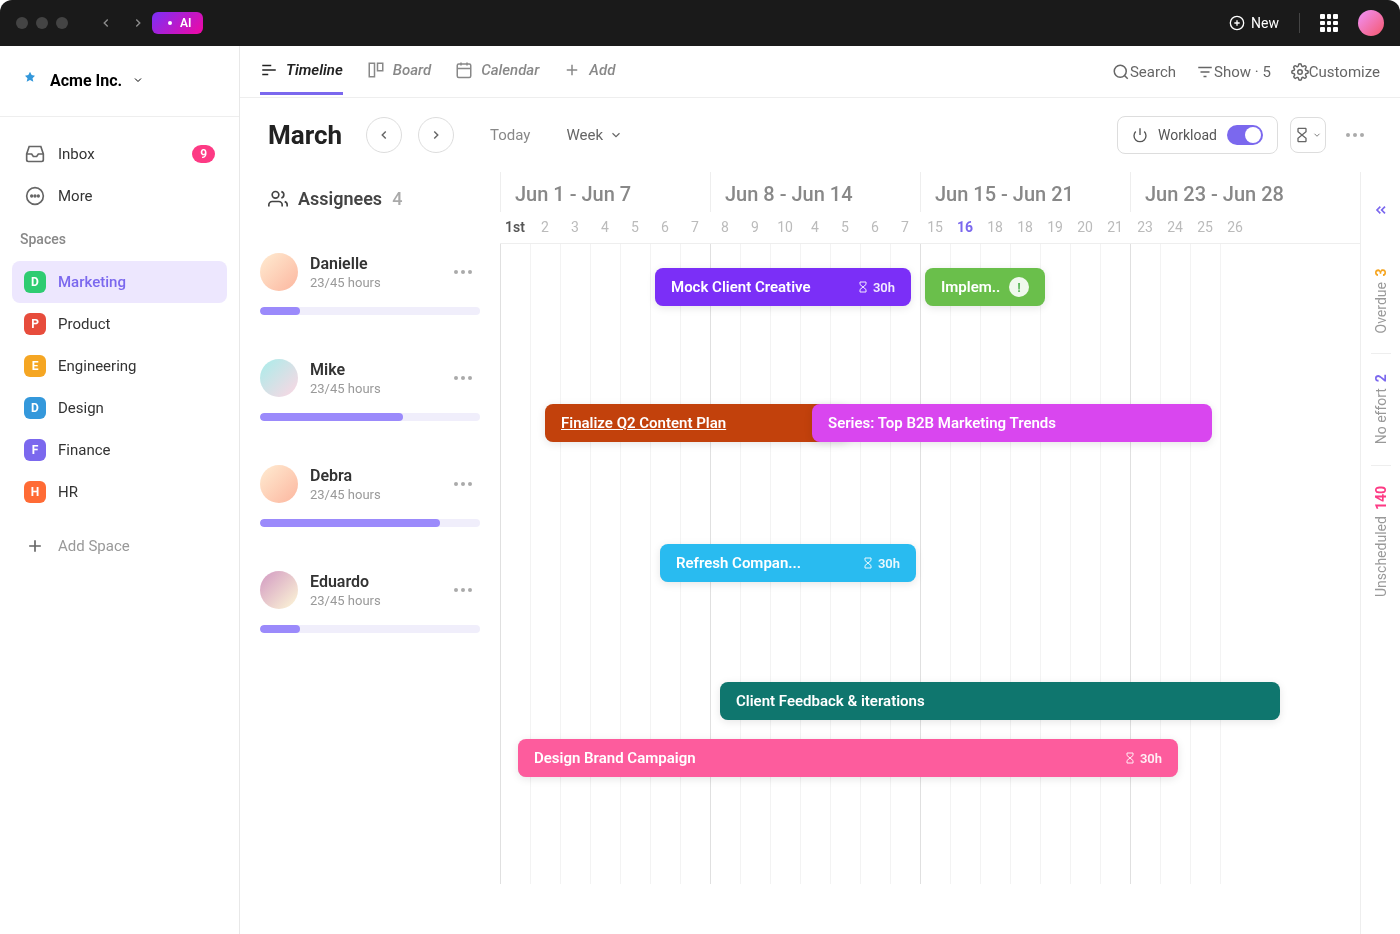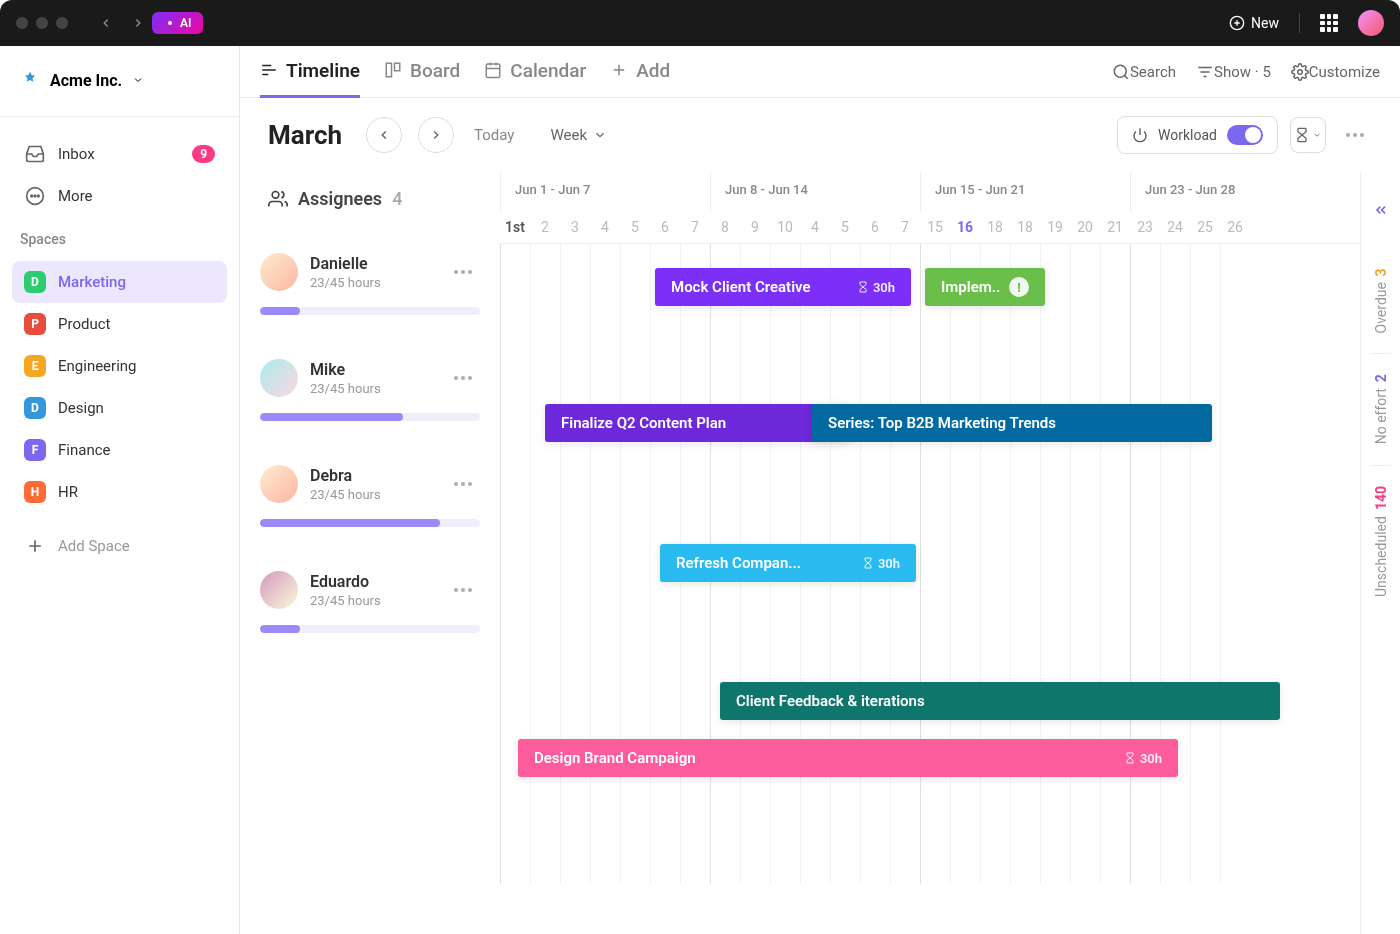--- a/index.html
+++ b/index.html
@@ -35,31 +35,31 @@
     .badge { background: #fd3a84; color: #fff; border-radius: 10px; padding: 2px 8px; font-size: 12px; font-weight: 600; margin-left: auto; }
     .sidebar-divider { height: 1px; background: #eee; margin: 10px 0; }
     .sidebar-label { padding: 8px 20px; font-size: 14px; color: #888; font-weight: 500; }
     .space-item { display: flex; align-items: center; gap: 12px; padding: 10px 12px; border-radius: 8px; font-size: 15px; color: #333; cursor: pointer; }
     .space-item.active { background: #ede7fe; color: #7b68ee; font-weight: 500; }
     .space-badge { width: 22px; height: 22px; border-radius: 6px; display: flex; align-items: center; justify-content: center; color: #fff; font-size: 12px; font-weight: 700; }
     
     
     .main { flex: 1; display: flex; flex-direction: column; position: relative; }
     .toolbar { height: 52px; border-bottom: 1px solid #eee; display: flex; align-items: center; padding: 0 20px; gap: 24px; }
-    .tab { display: flex; align-items: center; gap: 8px; font-size: 19px; color: #888; font-weight: 500; cursor: pointer; padding: 13px 0; border-bottom: 3px solid transparent; }
+    .tab { display: flex; align-items: center; gap: 8px; font-size: 15px; color: #888; font-weight: 500; cursor: pointer; padding: 13px 0; border-bottom: 3px solid transparent; font-style: italic; }
     .tab.active { color: #222; border-bottom-color: #7b68ee; font-weight: 600; }
     .tab-icon { width: 18px; height: 18px; }
     .toolbar-right { margin-left: auto; display: flex; align-items: center; gap: 20px; color: #666; font-size: 15px; }
     .toolbar-btn { display: flex; align-items: center; gap: 0; cursor: pointer; }
     
     
     .controls-row { display: flex; align-items: center; padding: 18px 28px; gap: 16px; }
     .month-title { font-size: 26px; font-weight: 700; color: #222; margin-right: 8px; }
     .nav-circle { width: 36px; height: 36px; border: 1px solid #ddd; border-radius: 50%; display: flex; align-items: center; justify-content: center; cursor: pointer; color: #666; }
-    .today-link { font-size: 15px; color: #888; cursor: pointer; margin-left: 4px; }
+    .today-link { font-size: 15px; color: #888; cursor: pointer; margin-left: 20px; }
     .week-dropdown { display: flex; align-items: center; gap: 6px; font-size: 15px; color: #666; cursor: pointer; margin-left: 20px; }
     .controls-right { margin-left: auto; display: flex; align-items: center; gap: 12px; }
     .workload-pill { border: 1px solid #ddd; border-radius: 8px; padding: 8px 14px; display: flex; align-items: center; gap: 10px; font-size: 14px; color: #555; }
     .toggle { width: 36px; height: 20px; background: #7b68ee; border-radius: 10px; position: relative; cursor: pointer; }
     .toggle::after { content: ''; position: absolute; width: 16px; height: 16px; background: #fff; border-radius: 50%; top: 2px; right: 2px; }
     .icon-box { width: 36px; height: 36px; border: 1px solid #ddd; border-radius: 8px; display: flex; align-items: center; justify-content: center; cursor: pointer; color: #666; }
     .more-dots { display: flex; gap: 3px; cursor: pointer; color: #aaa; padding: 8px; }
     .more-dots span { width: 4px; height: 4px; background: currentColor; border-radius: 50%; }
     
     
@@ -76,32 +76,32 @@
     .progress-bar { margin-top: 16px; height: 8px; background: #f0eefb; border-radius: 4px; overflow: hidden; }
     .progress-fill { height: 100%; background: #9b8afb; border-radius: 4px; }
     .av-1 { background: linear-gradient(135deg, #ffecd2, #fcb69f); }
     .av-2 { background: linear-gradient(135deg, #a8edea, #fed6e3); }
     .av-3 { background: linear-gradient(135deg, #ffecd2, #fcb69f); }
     .av-4 { background: linear-gradient(135deg, #d299c2, #fef9d7); }
     
     .gantt-col { flex: 1; position: relative; overflow: hidden; }
     .gantt-header { height: 72px; border-bottom: 1px solid #eee; }
     .week-labels { display: flex; height: 40px; }
-    .week-label { font-size: 13px; color: #888; font-weight: 500; padding: 10px 0 0 14px; border-left: 1px solid #eee; }
+    .week-label { font-size: 20px; color: #888; font-weight: 500; padding: 10px 0 0 14px; border-left: 1px solid #eee; }
     .day-labels { display: flex; height: 30px; }
     .day-label { font-size: 14px; color: #bbb; text-align: center; display: flex; align-items: center; justify-content: center; }
     .day-label.today { color: #7b68ee; font-weight: 700; }
     .day-label.first { font-weight: 600; color: #555; }
     
     .gantt-body { position: relative; height: 640px; }
     .grid-lines { position: absolute; inset: 0; display: flex; }
     .grid-line { border-left: 1px solid #f3f3f3; height: 100%; }
     .grid-line.week { border-left: 1px solid #e0e0e0; }
     
-    .task-bar { position: absolute; height: 38px; border-radius: 3px; display: flex; align-items: center; padding: 0 16px; color: #fff; font-size: 15px; font-weight: 600; white-space: nowrap; overflow: hidden; cursor: pointer; box-shadow: 0 2px 8px rgba(0,0,0,0.1); }
+    .task-bar { position: absolute; height: 38px; border-radius: 8px; display: flex; align-items: center; padding: 0 16px; color: #fff; font-size: 15px; font-weight: 600; white-space: nowrap; overflow: hidden; cursor: pointer; box-shadow: 0 2px 8px rgba(0,0,0,0.1); }
     .task-bar::before { content: ''; position: absolute; left: -4px; top: 4px; bottom: -4px; width: 100%; background: rgba(0,0,0,0.15); border-radius: 8px; z-index: -1; }
     .task-hours { margin-left: auto; font-size: 13px; display: flex; align-items: center; gap: 4px; opacity: 0.9; }
     .task-alert { width: 20px; height: 20px; background: rgba(255,255,255,0.9); border-radius: 50%; display: flex; align-items: center; justify-content: center; color: #5cb85c; font-weight: 700; font-size: 13px; margin-left: auto; }
     
     
     .right-rail { width: 40px; border-left: 1px solid #eee; display: flex; flex-direction: column; align-items: center; padding-top: 30px; }
     .rail-collapse { color: #7b68ee; margin-bottom: 30px; cursor: pointer; }
     .rail-item { writing-mode: vertical-rl; transform: rotate(180deg); font-size: 14px; color: #999; padding: 20px 0; cursor: pointer; display: flex; align-items: center; gap: 6px; }
     .rail-count { font-weight: 700; }
     .rail-overdue .rail-count { color: #f5a623; }
@@ -482,24 +482,24 @@
               <div class="task-bar" style="background: rgb(123, 47, 247); left: 155px; width: 256px; top: 24px;">
                 <span>Mock Client Creative</span>
                 <span class="task-hours"><svg width="12" height="12" viewBox="0 0 24 24" fill="none" stroke="currentColor" stroke-width="2">
                     <path d="M6 2h12M6 22h12M6 2v5l6 5-6 5v5M18 2v5l-6 5 6 5v5"></path>
                   </svg>30h</span>
               </div>
               <div class="task-bar" style="background: rgb(106, 191, 75); left: 425px; width: 120px; top: 24px;">
                 <span>Implem..</span>
                 <span class="task-alert">!</span>
               </div>
-              <div class="task-bar" style="background: #6d28d9; left: 45px; width: 304px; top: 160px;">
+              <div class="task-bar" style="background: #c2410c; left: 45px; width: 304px; top: 160px; text-decoration: underline;">
                 <span>Finalize Q2 Content Plan</span>
               </div>
-              <div class="task-bar" style="background: #0369a1; left: 312px; width: 400px; top: 160px;">
+              <div class="task-bar" style="background: #d946ef; left: 312px; width: 400px; top: 160px;">
                 <span>Series: Top B2B Marketing Trends</span>
               </div>
               <div class="task-bar" style="background: rgb(41, 187, 240); left: 160px; width: 256px; top: 300px;">
                 <span>Refresh Compan...</span>
                 <span class="task-hours"><svg width="12" height="12" viewBox="0 0 24 24" fill="none" stroke="currentColor" stroke-width="2">
                     <path d="M6 2h12M6 22h12M6 2v5l6 5-6 5v5M18 2v5l-6 5 6 5v5"></path>
                   </svg>30h</span>
               </div>
               <div class="task-bar" style="background: #0f766e; left: 220px; width: 560px; top: 438px;">
                 <span>Client Feedback &amp; iterations</span>

